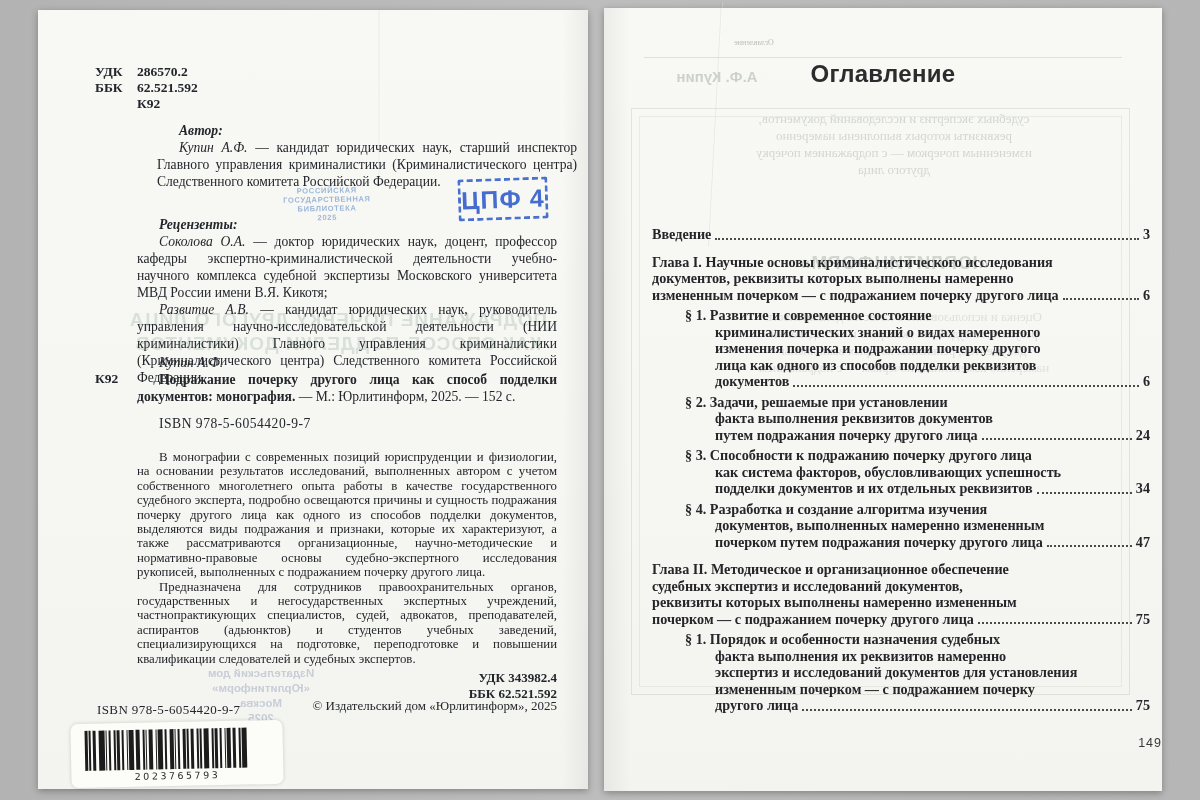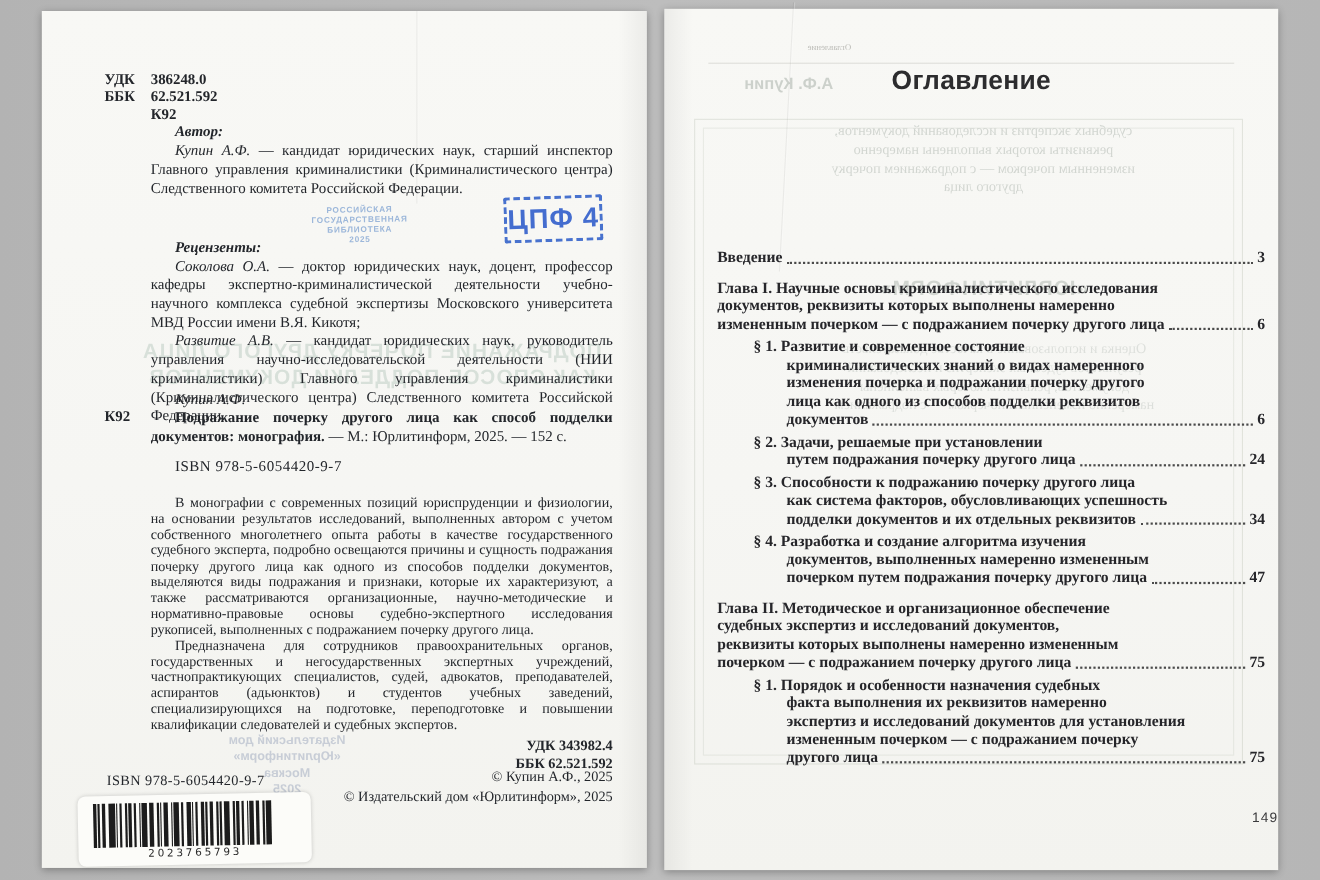--- a/index.html
+++ b/index.html
@@ -24,21 +24,21 @@
   .crease-l{left:340px;top:0;width:3px;height:175px;}
   .crease-r{left:110px;top:-6px;width:3px;height:245px;transform:rotate(3deg);}
 
   
   .codes{position:absolute;left:57px;top:54px;font-weight:bold;font-size:13.5px;line-height:16px;}
   .codes .lbl{display:inline-block;min-width:42px;}
   .lp-block{position:absolute;left:99px;width:420px;text-align:justify;font-size:13.6px;line-height:17px;}
   .lp-block p{margin:0;text-indent:22px;}
   .nm{font-style:italic;}
   .hd{font-style:italic;font-weight:bold;}
-  .author-block{top:101px;}
+  .author-block{top:112px;margin-left:20px;}
   .reviewers-block{top:206px;}
   .catalog-block{top:344px;}
   .cat-title{font-weight:bold;}
   .k92-code{position:absolute;left:57px;top:361px;font-weight:bold;font-size:13.5px;}
   .isbn-mid{position:absolute;left:99px;top:406px;width:420px;font-size:13.6px;text-indent:22px;letter-spacing:0.5px;}
   .annotation-block{top:440px;font-size:12.8px;line-height:14.4px;}
   .bottom-codes{position:absolute;right:31px;top:660px;text-align:right;font-weight:bold;font-size:13px;line-height:15.5px;}
   .isbn-bottom{position:absolute;left:59px;top:692px;font-size:13px;letter-spacing:0.4px;}
   .copyright{position:absolute;right:31px;top:687px;text-align:right;font-size:13px;line-height:17.5px;}
 
@@ -105,21 +105,21 @@
       <div>ПОДРАЖАНИЕ ПОЧЕРКУ ДРУГОГО ЛИЦА</div>
       <div>КАК СПОСОБ ПОДДЕЛКИ ДОКУМЕНТОВ</div>
     </div>
     <div class="ghost gh-imprint-l">
       <div>Издательский дом «Юрлитинформ»</div>
       <div>Москва</div>
       <div>2025</div>
     </div>
 
     <div class="codes">
-      <div><span class="lbl">УДК</span><span>386248.0</span></div>
+      <div><span class="lbl">УДК</span><span>286570.2</span></div>
       <div><span class="lbl">ББК</span><span>62.521.592</span></div>
       <div><span class="lbl"></span><span>К92</span></div>
     </div>
 
     <div class="lp-block author-block">
       <p class="hd">Автор:</p>
       <p><span class="nm">Купин А.Ф.</span><span> — кандидат юридических наук, старший инспектор Главного управления криминалистики (Криминалистического центра) Следственного комитета Российской Федерации.</span></p>
     </div>
 
     <div class="rgb-stamp">
@@ -148,21 +148,20 @@
       <p>В монографии с современных позиций юриспруденции и физиологии, на основании результатов исследований, выполненных автором с учетом собственного многолетнего опыта работы в качестве государственного судебного эксперта, подробно освещаются причины и сущность подражания почерку другого лица как одного из способов подделки документов, выделяются виды подражания и признаки, которые их характеризуют, а также рассматриваются организационные, научно-методические и нормативно-правовые основы судебно-экспертного исследования рукописей, выполненных с подражанием почерку другого лица.</p>
       <p>Предназначена для сотрудников правоохранительных органов, государственных и негосударственных экспертных учреждений, частнопрактикующих специалистов, судей, адвокатов, преподавателей, аспирантов (адьюнктов) и студентов учебных заведений, специализирующихся на подготовке, переподготовке и повышении квалификации следователей и судебных экспертов.</p>
     </div>
 
     <div class="bottom-codes">
       <div>УДК 343982.4</div>
       <div>ББК 62.521.592</div>
     </div>
     <div class="isbn-bottom">ISBN 978-5-6054420-9-7</div>
     <div class="copyright">
-      <div>© Купин А.Ф., 2025</div>
       <div>© Издательский дом «Юрлитинформ», 2025</div>
     </div>
 
     <div class="sticker">
       <div class="bars" id="barcode-bars">
           <span style="width: 3.4px; margin-right: 1px;"></span>
           <span style="width: 1.7px; margin-right: 2px;"></span>
           <span style="width: 3.4px; margin-right: 3px;"></span>
           <span style="width: 5.1px; margin-right: 1px;"></span>
           <span style="width: 1.7px; margin-right: 2px;"></span>
@@ -247,20 +246,21 @@
           <div class="toc-line cont">изменения почерка и подражании почерку другого</div>
           <div class="toc-line cont">лица как одного из способов подделки реквизитов</div>
           <div class="toc-line cont leader">
             <span>документов</span>
             <span class="dots"></span>
             <span class="pg">6</span>
           </div>
         </div>
         <div class="toc-entry toc-section">
           <div class="toc-line">§ 2. Задачи, решаемые при установлении</div>
+          <div class="toc-line cont">факта выполнения реквизитов документов</div>
           <div class="toc-line cont leader">
             <span>путем подражания почерку другого лица</span>
             <span class="dots"></span>
             <span class="pg">24</span>
           </div>
         </div>
         <div class="toc-entry toc-section">
           <div class="toc-line">§ 3. Способности к подражанию почерку другого лица</div>
           <div class="toc-line cont">как система факторов, обусловливающих успешность</div>
           <div class="toc-line cont leader">

